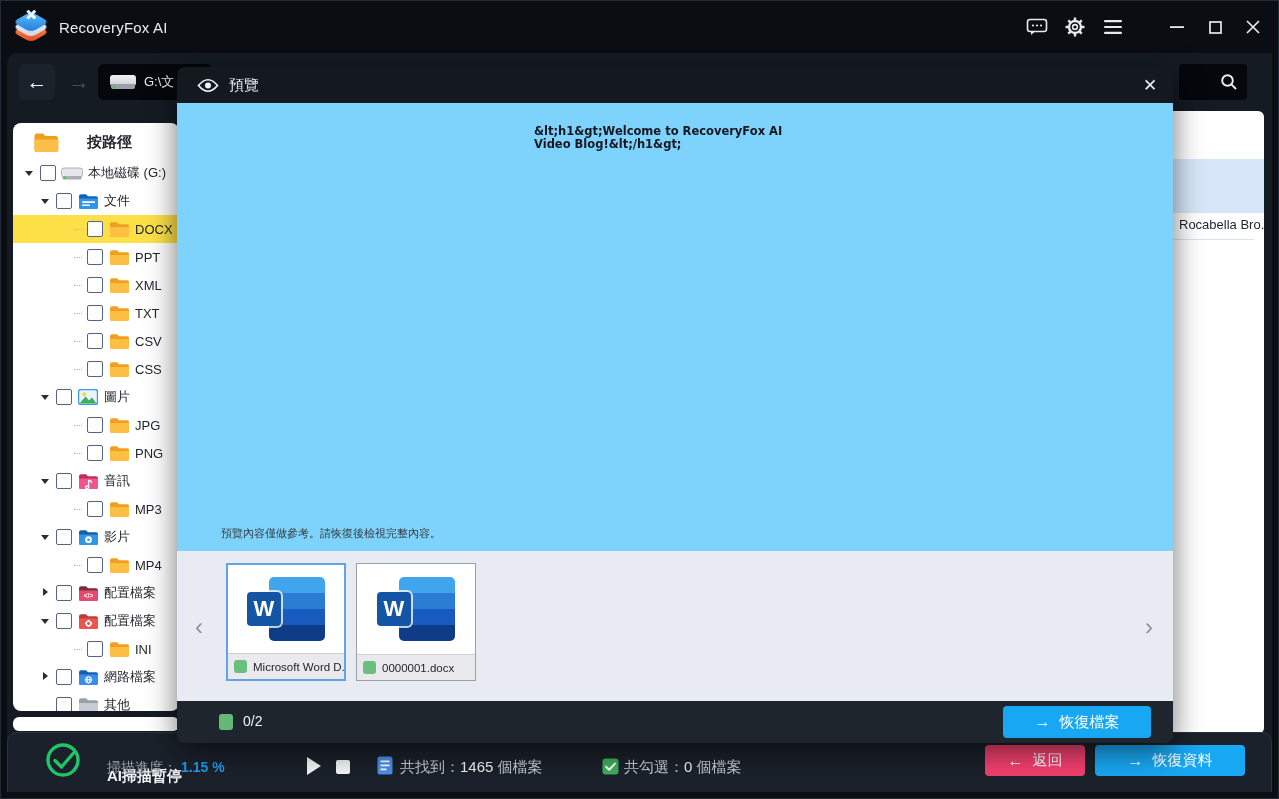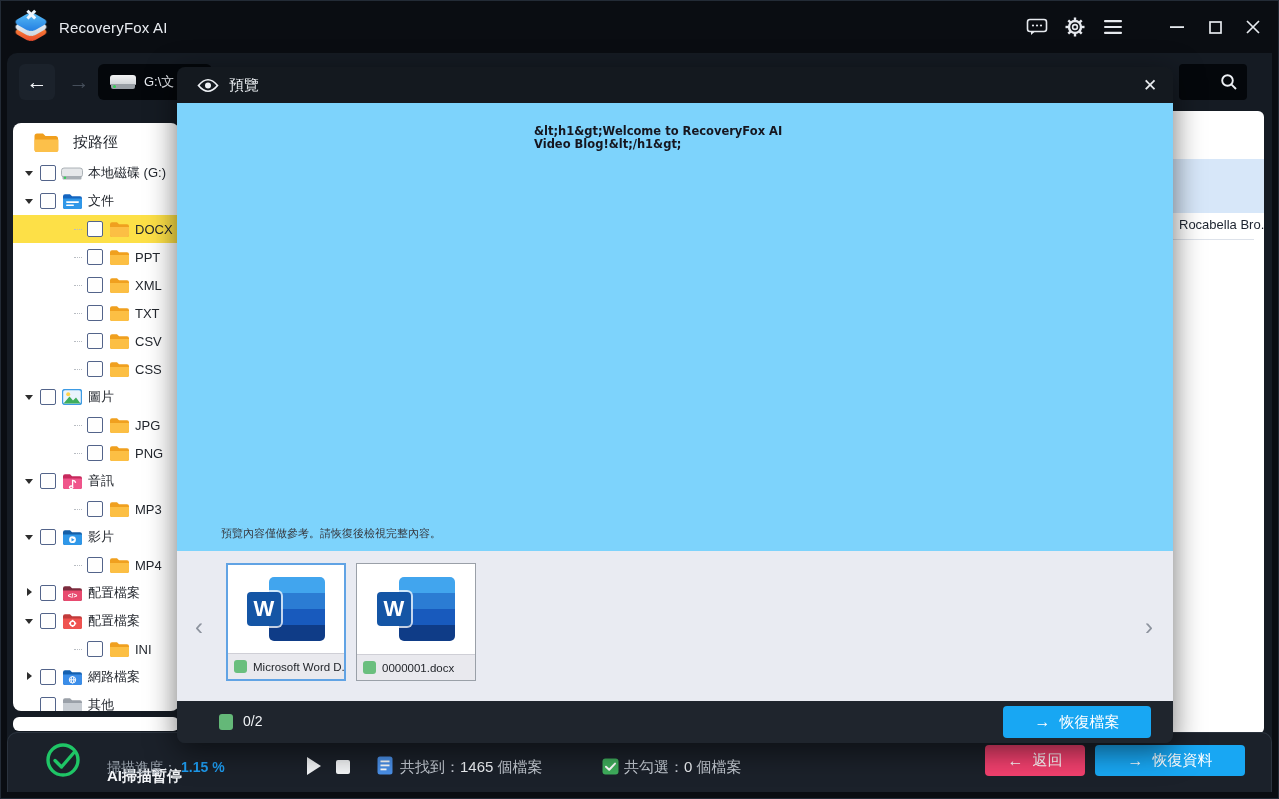--- a/index.html
+++ b/index.html
@@ -32,25 +32,25 @@
   .searchbox{position:absolute;right:25px;top:11px;width:68px;height:36px;background:#04070b;border-radius:4px;display:flex;align-items:center;justify-content:flex-end;padding-right:9px;box-sizing:border-box;}
 
   
   .drive-ico{position:relative;width:26px;height:16px;}
   .drive-ico .d-top{position:absolute;left:0;top:1px;width:26px;height:10px;background:linear-gradient(#f2f3f4,#cfd3d6);border-radius:3px 3px 1px 1px;}
   .drive-ico .d-face{position:absolute;left:1px;top:10px;width:24px;height:5px;background:#9aa0a6;border-radius:0 0 2px 2px;}
   .drive-ico .d-led{position:absolute;left:3px;top:11px;width:3px;height:3px;border-radius:50%;background:#35d157;}
 
   
   .tree-panel{position:absolute;left:6px;top:70px;width:166px;height:588px;background:#ffffff;border-radius:8px;overflow:hidden;}
-  .tree-head{display:flex;align-items:center;gap:14px;padding:9px 0 6px 20px;}
+  .tree-head{display:flex;align-items:center;gap:28px;padding:9px 0 6px 20px;font-weight:bold;}
   .tree-head .th-label{font-size:15px;color:#23272e;}
   .tree-row{display:flex;align-items:center;height:28px;gap:5px;padding-right:4px;}
   .tree-row.lvl0{padding-left:12px;}
-  .tree-row.lvl1{padding-left:12px;}
+  .tree-row.lvl1{padding-left:28px;}
   .tree-row.lvl2{padding-left:52px;}
   .tree-row.hl{background:#fde047;}
   .expander{width:10px;height:10px;flex:0 0 10px;position:relative;}
   .expander.open::after{content:"";position:absolute;left:0;top:3px;border-left:4.5px solid transparent;border-right:4.5px solid transparent;border-top:5.5px solid #2d2d2d;}
   .expander.closed::after{content:"";position:absolute;left:2px;top:0px;border-top:4.5px solid transparent;border-bottom:4.5px solid transparent;border-left:5.5px solid #2d2d2d;}
   .dotlink{width:8px;flex:0 0 8px;border-bottom:1px dotted #b8bcc2;height:1px;margin-left:-6px;}
   .cb{width:14px;height:14px;flex:0 0 14px;background:#fefefe;border:1px solid #53648a;border-radius:2px;}
   .ticon{width:22px;height:18px;flex:0 0 22px;display:flex;align-items:center;justify-content:center;}
   .ticon svg{display:block;}
   .tlabel{font-size:13px;color:#23272e;white-space:nowrap;}

